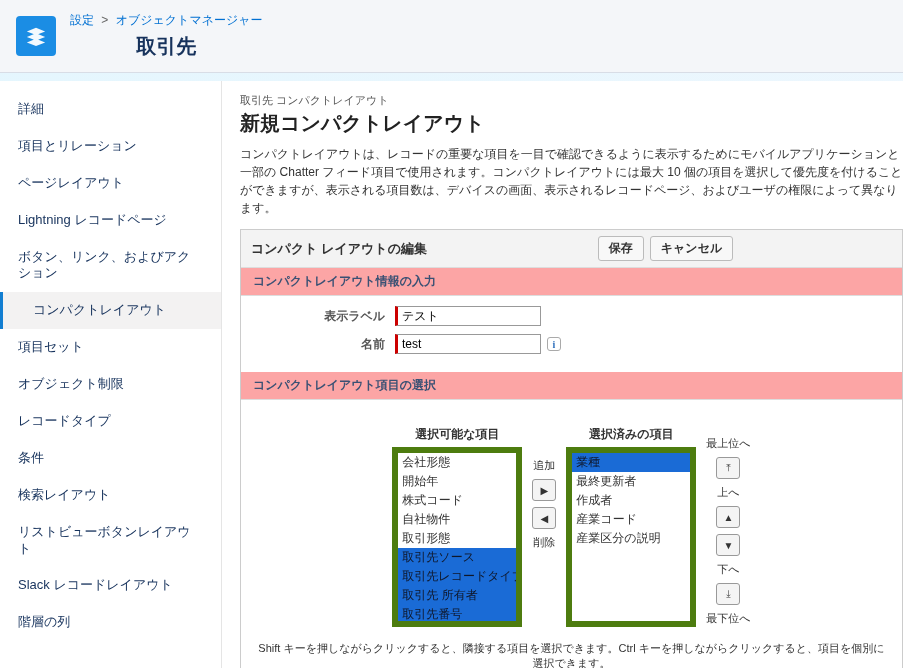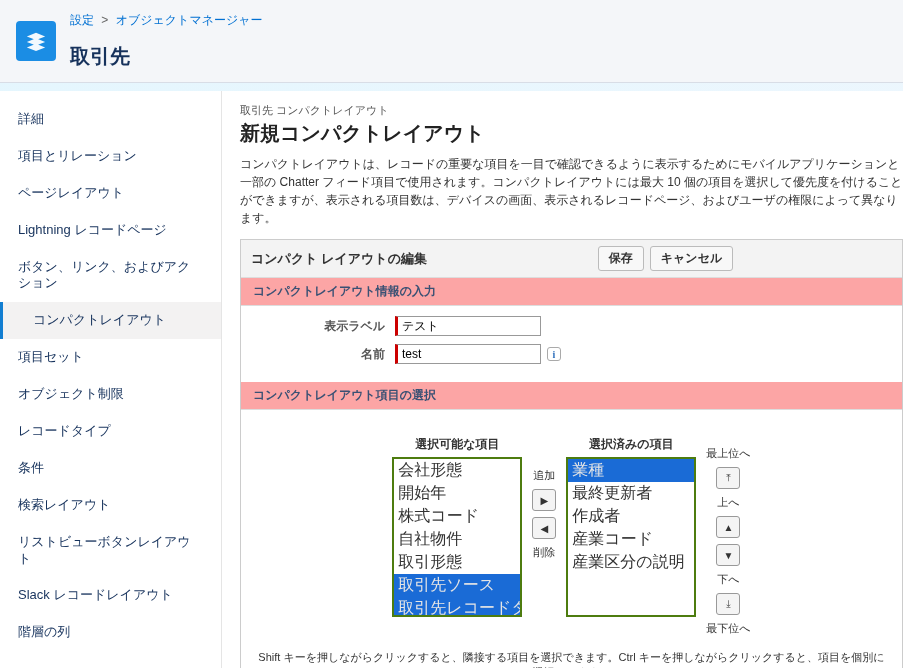--- a/index.html
+++ b/index.html
@@ -27,21 +27,21 @@
     background: #1b8de4;
     border-radius: 4px;
     display: flex;
     align-items: center;
     justify-content: center;
   }
   .hdr-icon svg { fill: #fff; width: 22px; height: 22px; }
   .hdr-text { display: flex; flex-direction: column; }
   .breadcrumb { font-size: 12px; color: #0070d2; }
   .breadcrumb span.sep { color: #666; margin: 0 4px; }
-  .hdr-title { font-size: 20px; font-weight: bold; color: #16325c; margin-top: 14px; }
+  .hdr-title { font-size: 20px; font-weight: bold; color: #16325c; margin-top: 4px; text-align: center; }
 
   .ribbon {
     height: 8px;
     background: linear-gradient(90deg,#4fc3f7 0%,#81c7f5 100%);
     opacity: 0.15;
   }
 
   
   .body { display: flex; height: calc(100% - 70px); }
   .sidebar {
@@ -132,29 +132,29 @@
     margin-left: 6px;
     font-family: serif;
     font-weight: bold;
     cursor: help;
   }
 
   .duellist { display: flex; align-items: flex-start; gap: 10px; justify-content: center; padding: 8px 0; }
   .dl-col { display: flex; flex-direction: column; align-items: center; margin-top: 8px; }
   .dl-title { font-weight: bold; font-size: 12px; margin-bottom: 4px; }
   .dl-list {
-    width: 130px; height: 160px;
-    border: 2px solid #4d7c0f;
+    width: 130px; height: 180px;
+    border: 6px solid #4d7c0f;
     overflow-y: auto;
-    font-size: 16px;
+    font-size: 12px;
     background: #fff;
   }
   .dl-list.selected-box { background: #fff; }
   .dl-list div { padding: 1px 4px; cursor: pointer; white-space: nowrap; }
-  .dl-list div.sel { background: #1a6bd6; color: #e5e5e5; }
+  .dl-list div.sel { background: #1a6bd6; color: #0f172a; }
   .dl-btns { display: flex; flex-direction: column; gap: 6px; align-items: center; margin-top: 40px; }
   .dl-btns .lbl { font-size: 11px; }
   .arrow-btn {
     width: 24px; height: 22px;
     border: 1px solid #999;
     background: #f4f4f4;
     border-radius: 3px;
     display: flex;
     align-items: center;
     justify-content: center;

